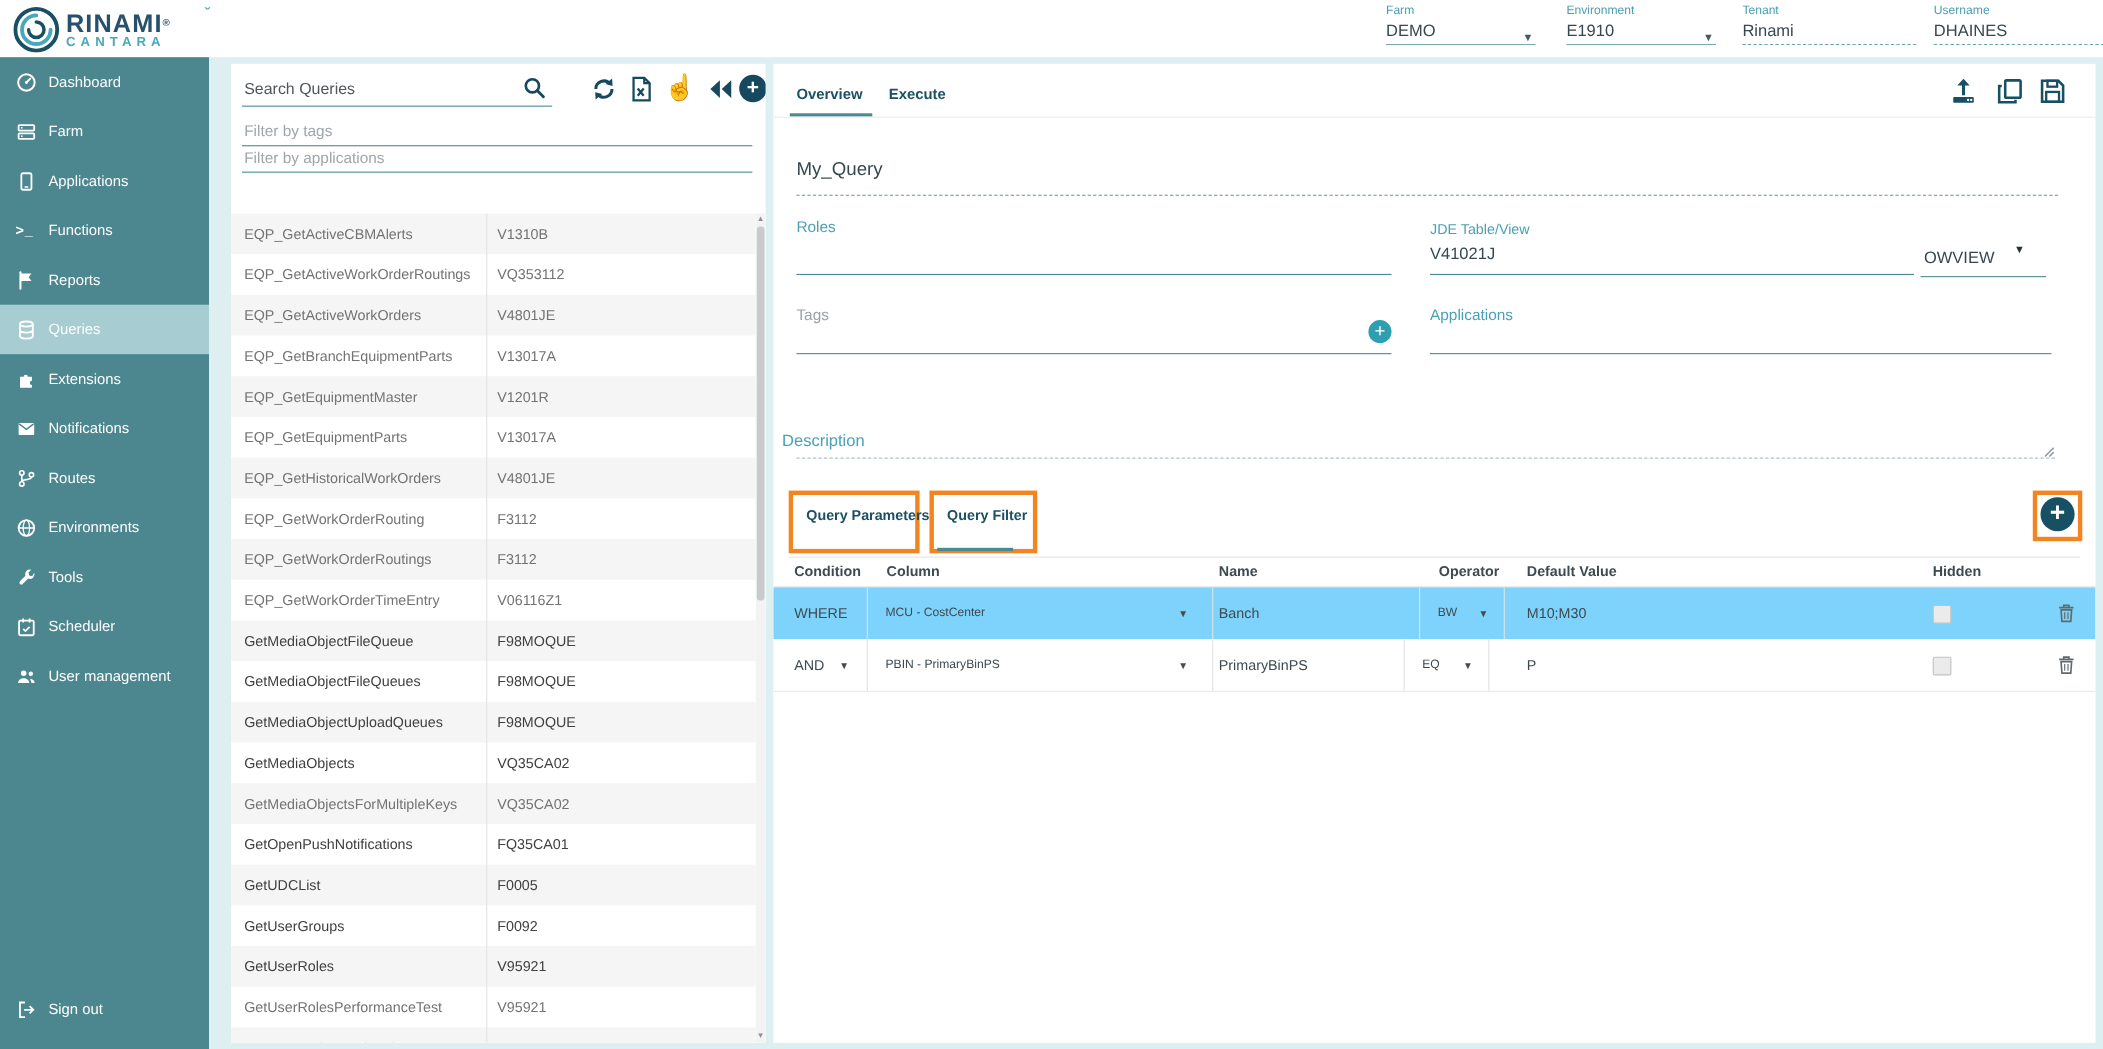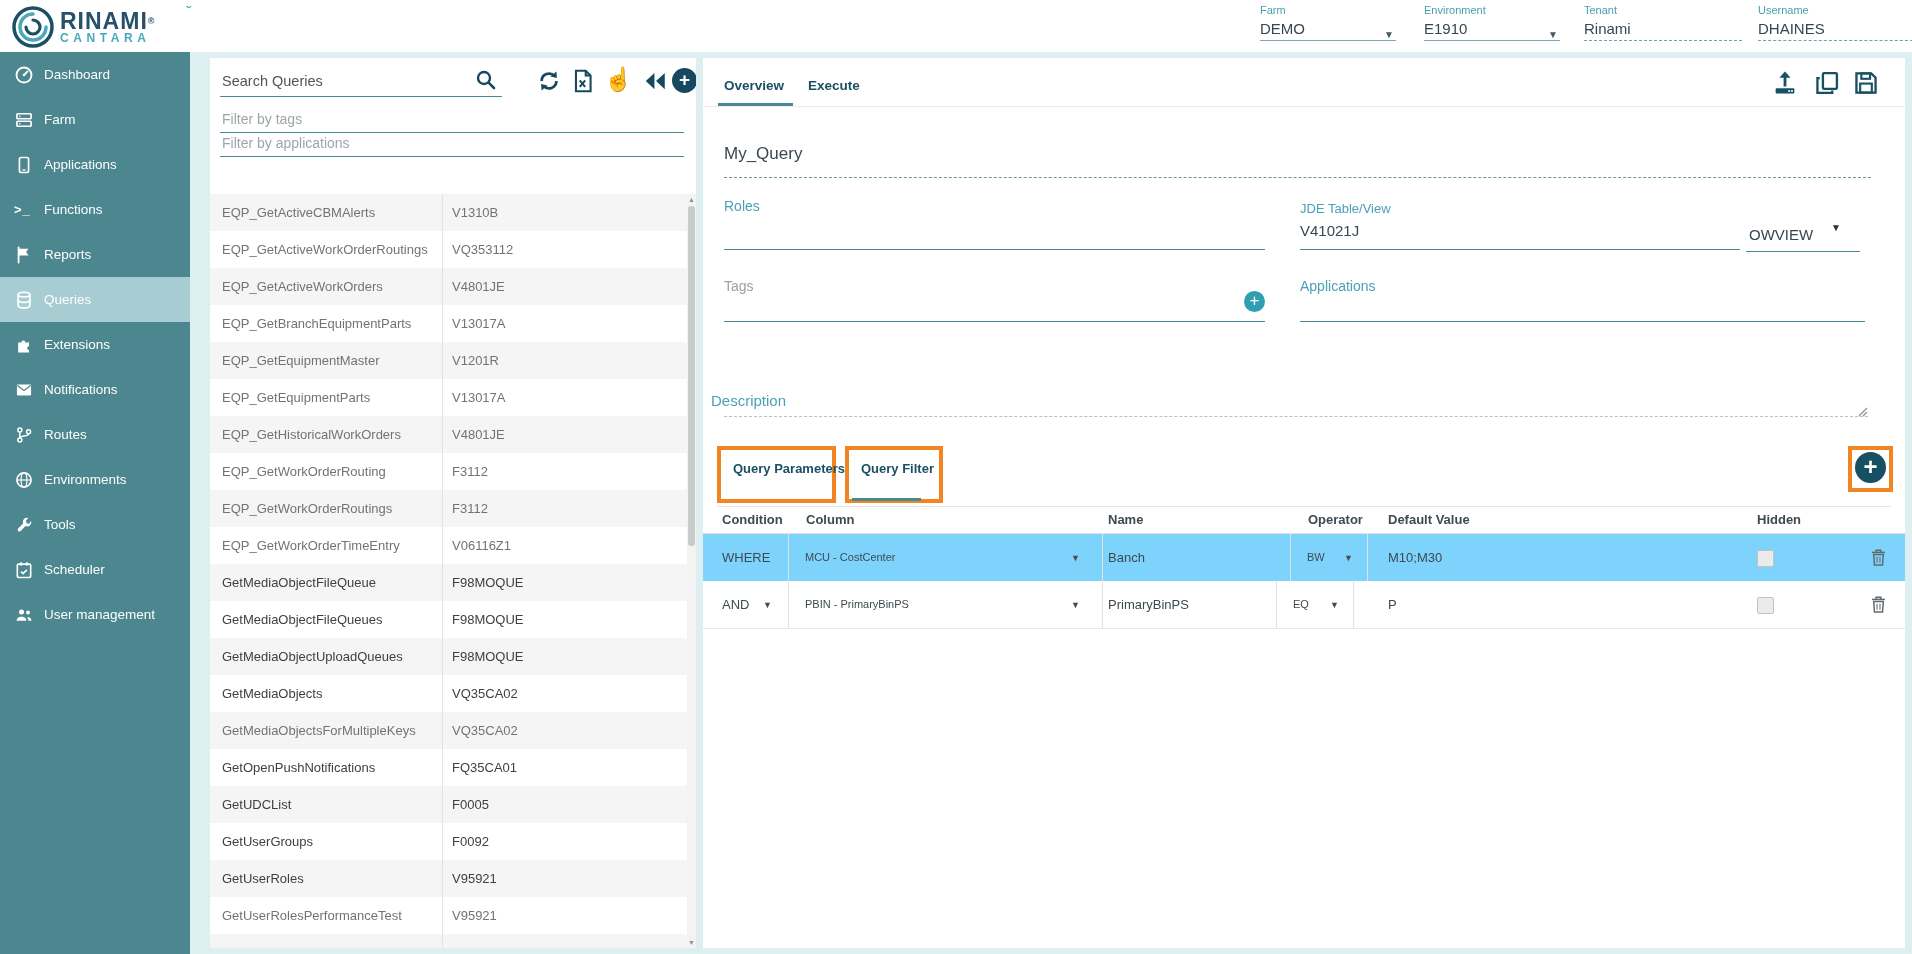--- a/index.html
+++ b/index.html
@@ -268,20 +268,30 @@
         <svg viewBox="0 0 24 24">
             <circle cx="9" cy="8.5" r="3" fill="currentColor"></circle>
             <path d="M3 19c0-3.2 2.9-5 6-5s6 1.8 6 5z" fill="currentColor"></path>
             <circle cx="16.8" cy="9" r="2.4" fill="currentColor"></circle>
             <path d="M16 14.4c2.7.2 5 1.8 5 4.6h-3.4" fill="currentColor"></path>
           </svg>
       </span>
       <span class="nav-label">User management</span>
     </div>
 
+    <div class="nav-item signout">
+      <span class="nav-ico">
+        <svg viewBox="0 0 24 24">
+            <path d="M10.5 4H5v16h5.5" fill="none" stroke="currentColor" stroke-width="2"></path>
+            <line x1="9.5" y1="12" x2="19" y2="12" stroke="currentColor" stroke-width="2"></line>
+            <path d="M15.5 8l4 4-4 4" fill="none" stroke="currentColor" stroke-width="2"></path>
+          </svg>
+      </span>
+      <span class="nav-label">Sign out</span>
+    </div>
   </nav>
 
   <section class="list-panel">
     <input class="inp search-inp" placeholder="Search Queries" style="">
     <span class="abs" style="left:264px;top:10px;width:24px;height:24px;color:#16485F;">
       <svg viewBox="0 0 24 24" width="24" height="24">
           <circle cx="10" cy="10" r="6" fill="none" stroke="currentColor" stroke-width="2.4"></circle>
           <line x1="14.6" y1="14.6" x2="20" y2="20" stroke="currentColor" stroke-width="2.6" stroke-linecap="round"></line>
         </svg>
     </span>

